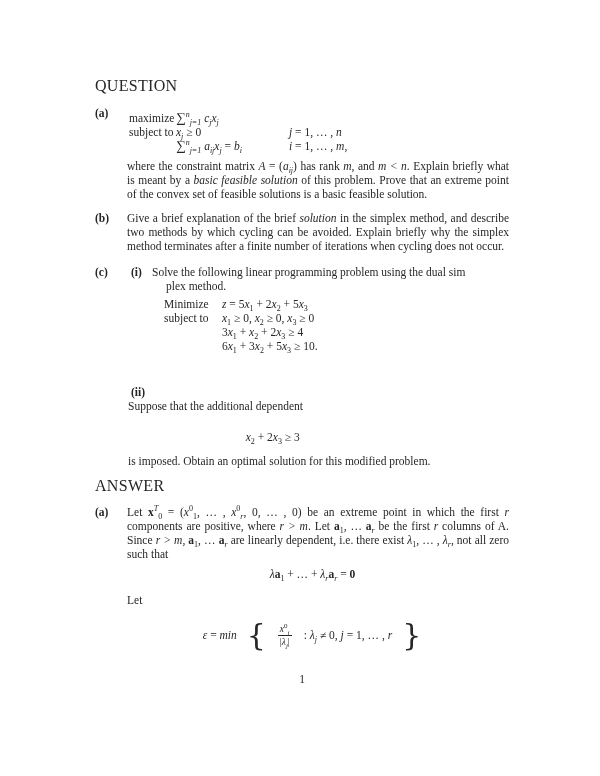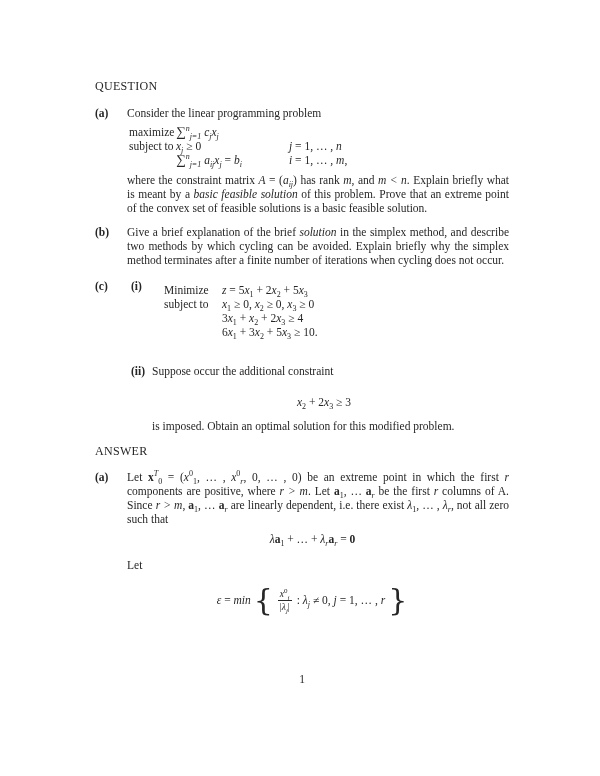--- a/index.html
+++ b/index.html
@@ -3,68 +3,67 @@
 <meta charset="utf-8">
 <style>
   * { margin:0; padding:0; box-sizing:border-box; }
   html,body { background:#ffffff; }
   .page {
     position:relative; width:600px; height:776px; background:#ffffff;
     font-family:"Liberation Serif","DejaVu Serif",serif;
     font-size:11.5px; line-height:14px; color:#262626; overflow:hidden;
   }
   .content { position:absolute; left:95px; top:79px; width:414px; }
-  .h { font-size:12px; letter-spacing:0.3px; }
+  .h { font-size:16px; letter-spacing:0.3px; }
   .h-answer { margin-top:11px; }
   .item { display:flex; align-items:flex-start; }
   .lbl { flex:none; width:32px; font-weight:bold; }
   .itxt { flex:1; min-width:0; }
   .just { text-align:justify; }
   .it { font-style:italic; }
   .bf { font-weight:bold; }
   sub, sup { font-size:8px; line-height:0; }
   .sum { font-size:13.5px; }
   .ind { padding-left:14px; }
   
   .lp { display:grid; }
   .lp-a { grid-template-columns:47px 113px auto; margin:5px 0 6px 2px; }
   .lp-c { grid-template-columns:58px auto; margin:4px 0 0 12px; }
   .lpl, .lpe, .lps { white-space:nowrap; }
   
   .item-b { margin-top:10px; }
   .item-c { margin-top:12px; }
   .sub-lbl { width:24px; padding-left:3px; }
-  .sub-item-ii { margin-top:25px; }
+  .sub-item-ii { margin-top:32px;flex-direction:column; }
   
   .disp { text-align:center; }
   .disp-ii { margin:17px 0 10px -13px;font-family:Liberation Serif, serif; }
   .disp-lambda { margin-top:6px; margin-left:-11px; }
   .item-ans { margin-top:12px; }
   .let-p { margin-top:12px; }
   
-  .eps { display:flex; justify-content:center; align-items:center; gap:3px; margin-top:10px; margin-left:-12px; height:36px; }
+  .eps { display:flex; justify-content:center; align-items:center; gap:10px; margin-top:10px; margin-left:-12px; height:36px; }
   .brace { font-size:30px; font-weight:400; line-height:30px; font-family:"DejaVu Serif",serif; }
   .frac { display:inline-flex; flex-direction:column; margin:0 2px; }
   .frac .num, .frac .den { font-size:9.5px; line-height:12px; padding:0 2px; white-space:nowrap; }
   .frac .bar { align-self:stretch; height:0; border-top:1px solid #262626; }
   .frac sub, .frac sup { font-size:7px; }
   .pagenum { position:absolute; top:672px; left:95px; width:414px; text-align:center; }
 </style>
 </head>
 <body>
 
 <div class="page">
   <div class="content">
 
     <div class="h">QUESTION</div>
 
     <div class="item item-a" style="margin-top:13px;">
       <span class="lbl">(a)</span>
       <div class="itxt">
-        <p>Consider the linear programming problem</p>
         <div class="lp lp-a">
           <span class="lpl">maximize</span>
           <span class="lpe"><span class="sum">∑</span><sup class="it">n</sup><sub class="it">j=1</sub><span> </span><span class="it">c</span><sub class="it">j</sub><span class="it">x</span><sub class="it">j</sub></span>
           <span class="lps"></span>
           <span class="lpl">subject to</span>
           <span class="lpe"><span class="it">x</span><sub class="it">j</sub><span> ≥ 0</span></span>
           <span class="lps"><span class="it">j</span><span> = 1, … , </span><span class="it">n</span></span>
           <span class="lpl"></span>
           <span class="lpe"><span class="sum">∑</span><sup class="it">n</sup><sub class="it">j=1</sub><span> </span><span class="it">a</span><sub class="it">ij</sub><span class="it">x</span><sub class="it">j</sub><span> = </span><span class="it">b</span><sub class="it">i</sub></span>
           <span class="lps"><span class="it">i</span><span> = 1, … , </span><span class="it">m</span><span>,</span></span>
@@ -79,36 +78,37 @@
         <p class="just"><span>Give a brief explanation of the brief </span><span class="it">solution</span><span> in the simplex method, and describe two methods by which cycling can be avoided. Explain briefly why the simplex method terminates after a finite number of iterations when cycling does not occur.</span></p>
       </div>
     </div>
 
     <div class="item item-c">
       <span class="lbl" style="width:33px;">(c)</span>
       <div class="itxt">
         <div class="item">
           <span class="lbl sub-lbl">(i)</span>
           <div class="itxt">
+            <p><span>Solve the following linear programming problem using the dual sim</span><br><span class="ind">plex method.</span></p>
             <div class="lp lp-c">
               <span class="lpl">Minimize</span>
               <span class="lpe"><span class="it">z</span><span> = 5</span><span class="it">x</span><sub>1</sub><span> + 2</span><span class="it">x</span><sub>2</sub><span> + 5</span><span class="it">x</span><sub>3</sub></span>
               <span class="lpl">subject to</span>
               <span class="lpe"><span class="it">x</span><sub>1</sub><span> ≥ 0, </span><span class="it">x</span><sub>2</sub><span> ≥ 0, </span><span class="it">x</span><sub>3</sub><span> ≥ 0</span></span>
               <span class="lpl"></span>
               <span class="lpe"><span>3</span><span class="it">x</span><sub>1</sub><span> + </span><span class="it">x</span><sub>2</sub><span> + 2</span><span class="it">x</span><sub>3</sub><span> ≥ 4</span></span>
               <span class="lpl"></span>
               <span class="lpe"><span>6</span><span class="it">x</span><sub>1</sub><span> + 3</span><span class="it">x</span><sub>2</sub><span> + 5</span><span class="it">x</span><sub>3</sub><span> ≥ 10.</span></span>
             </div>
           </div>
         </div>
         <div class="item sub-item-ii">
           <span class="lbl sub-lbl">(ii)</span>
           <div class="itxt">
-            <p>Suppose occur the additional constraint</p>
+            <p>Suppose that the additional dependent</p>
             <div class="disp disp-ii"><span class="it">x</span><sub>2</sub><span> + 2</span><span class="it">x</span><sub>3</sub><span> ≥ 3</span></div>
             <p>is imposed. Obtain an optimal solution for this modified problem.</p>
           </div>
         </div>
       </div>
     </div>
 
     <div class="h h-answer">ANSWER</div>
 
     <div class="item item-ans">

